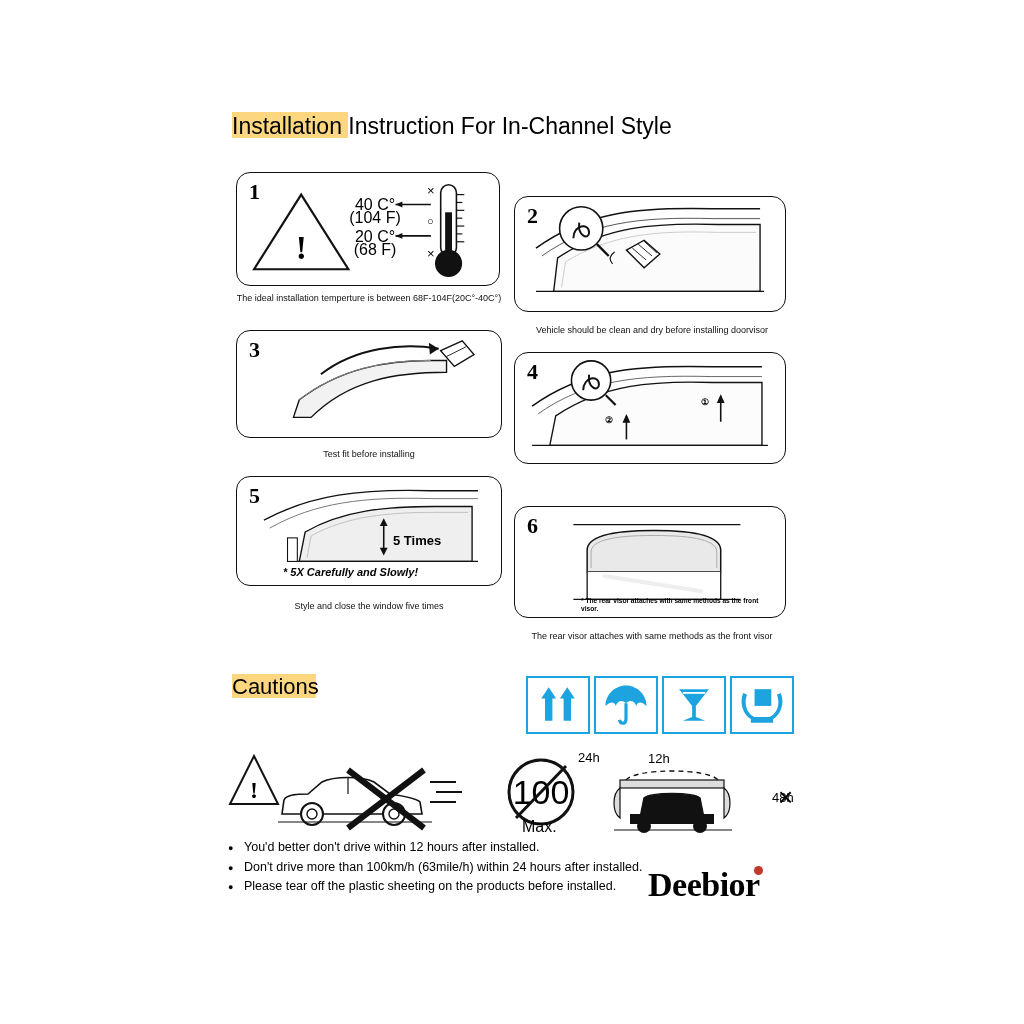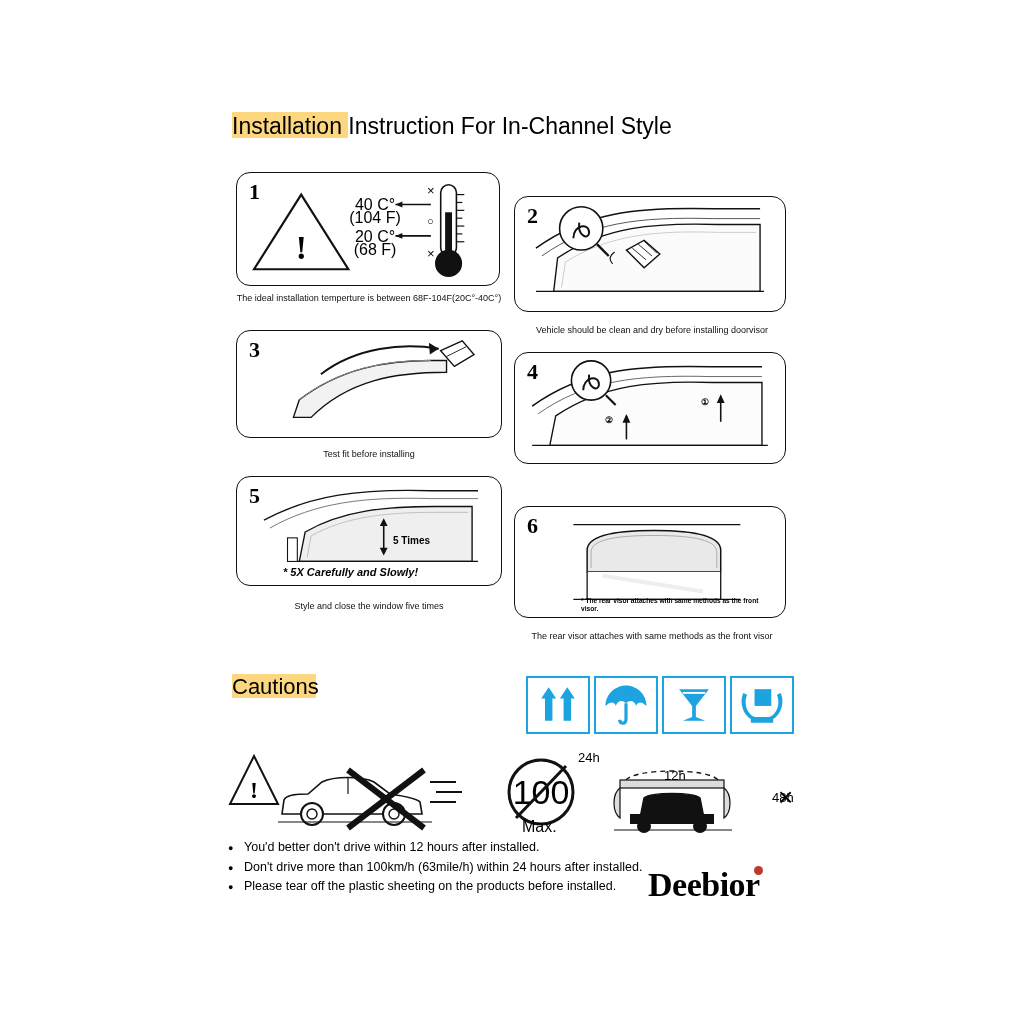--- a/index.html
+++ b/index.html
@@ -95,21 +95,21 @@
     position: absolute;
     left: 0; top: 0;
     width: 100%;
     height: 100%;
     overflow: visible;
   }
 
   
   .tiny {
     position: absolute;
-    font-size: 10px;
+    font-size: 13px;
     line-height: 11px;
     font-weight: bold;
   }
   .temp-label {
     position: absolute;
     font-size: 16px;
     line-height: 13px;
     text-align: center;
   }
 
@@ -373,21 +373,21 @@
     <rect x="404" y="42" width="104" height="8" fill="#ddd" stroke="#111" stroke-width="1.2"></rect>
     <path d="M404,50 C396,56 396,74 404,80 L404,50 Z" fill="#ddd" stroke="#111" stroke-width="1.2"></path>
     <path d="M508,50 C516,56 516,74 508,80 L508,50 Z" fill="#ddd" stroke="#111" stroke-width="1.2"></path>
     <path d="M424,80 L428,60 C436,54 476,54 484,60 L488,80 Z" fill="#111" stroke="#111" stroke-width="1.4"></path>
     <rect x="414" y="76" width="84" height="10" fill="#111"></rect>
     <circle cx="428" cy="88" r="7" fill="#111"></circle>
     <circle cx="484" cy="88" r="7" fill="#111"></circle>
     <line x1="398" y1="92" x2="516" y2="92" stroke="#111" stroke-width="1.2"></line>
   </svg>
 
-  <div class="hr-label" style="left:648px; top:768px;margin-left:16px;">12h</div>
+  <div class="hr-label" style="left:648px; top:751px;">12h</div>
   <div class="hr-label" style="left:578px; top:750px;">24h</div>
   <div class="maxlabel" style="left:522px; top:818px;">Max.</div>
   <div class="hr-label" style="left:772px; top:750px;margin-top:40px;">48h</div>
   <div style="position:absolute; left:778px; top:782px; font-size:26px;">×</div>
 
   <div class="bullets">
     <ul>
       <li>You'd better don't drive within 12 hours after installed.</li>
       <li>Don't drive more than 100km/h (63mile/h) within 24 hours after installed.</li>
       <li>Please tear off the plastic sheeting on the products before installed.</li>

